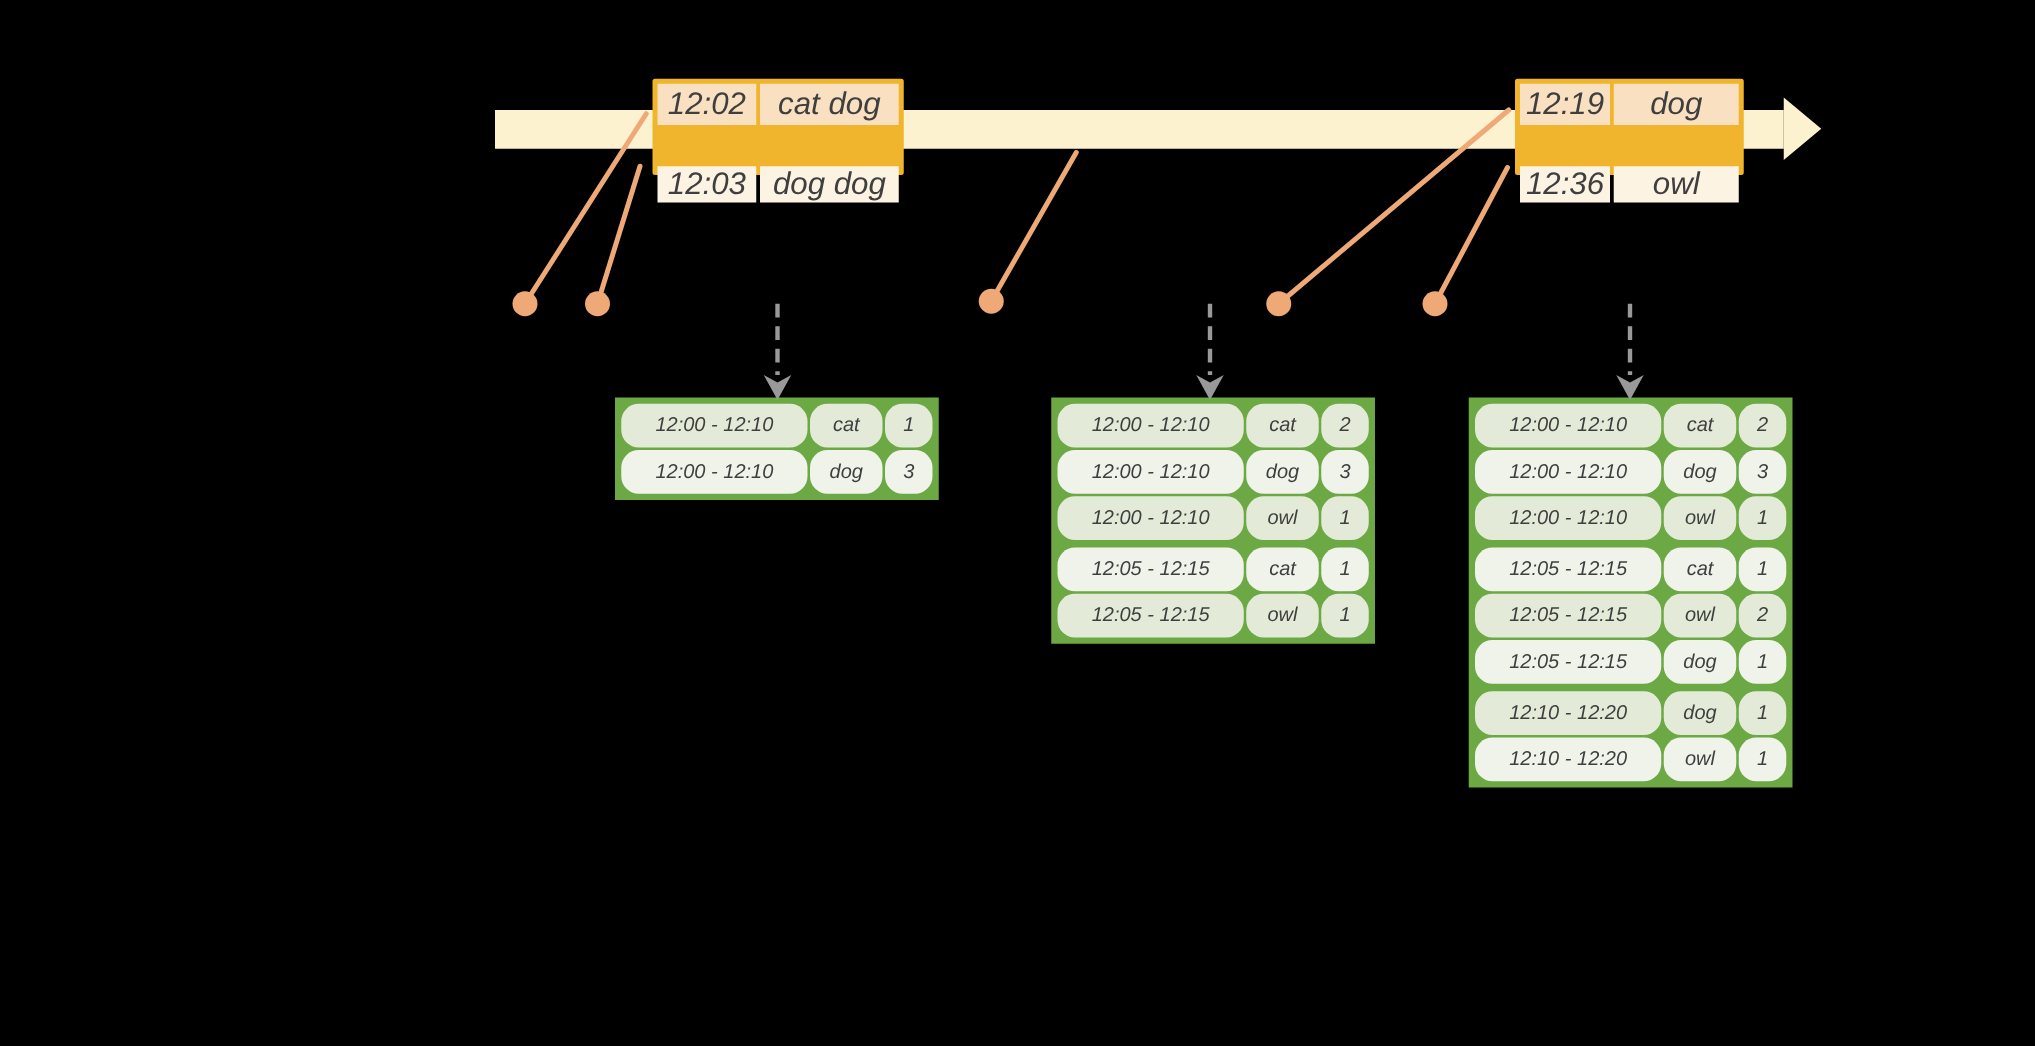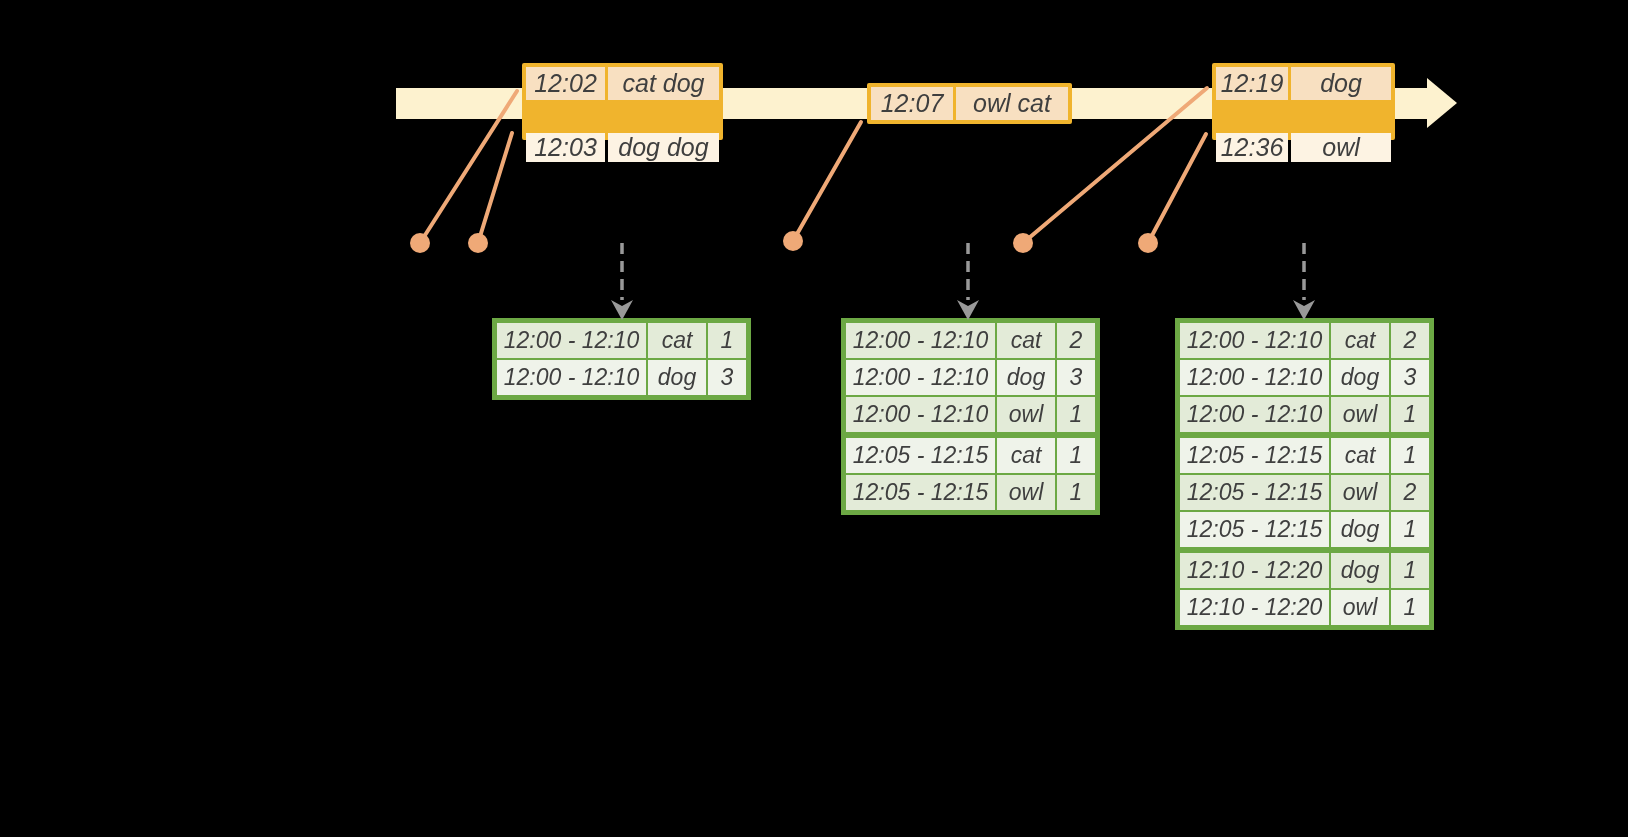--- a/index.html
+++ b/index.html
@@ -81,48 +81,43 @@
     gap: 2px;
     height: 35px;
     margin-top: 2px;
   }
   .grow:first-child { margin-top: 0; }
   .grow.gap { margin-top: 6px; }
   .grow > div {
     display: flex;
     align-items: center;
     justify-content: center;
-    font-size: 23px;
+    font-size: 16px;
     color: var(--text, #3F3F3F);
+    border-radius: 14px;
   }
   .grow.even > div { background: var(--result-row-dark, #E3EBD8); }
   .grow.odd  > div { background: var(--result-row-light, #EFF3EA); }
 </style>
 </head>
 <body>
 
 <div class="canvas">
 
   <div class="band"></div>
   <div class="band-arrow"></div>
 
   <div class="etable" id="etable-0" style="left:522px; top:63px; width:193px; --tc:79px;">
       <div class="erow even">
         <div>12:02</div>
         <div>cat dog</div>
       </div>
       <div class="erow odd">
         <div>12:03</div>
         <div>dog dog</div>
-      </div>
-    </div>
-  <div class="etable" id="etable-1" style="left:867px; top:83px; width:197px; --tc:82px;">
-      <div class="erow even">
-        <div>12:07</div>
-        <div>owl cat</div>
       </div>
     </div>
   <div class="etable" id="etable-2" style="left:1212px; top:63px; width:175px; --tc:72px;">
       <div class="erow even">
         <div>12:19</div>
         <div>dog</div>
       </div>
       <div class="erow odd">
         <div>12:36</div>
         <div>owl</div>

